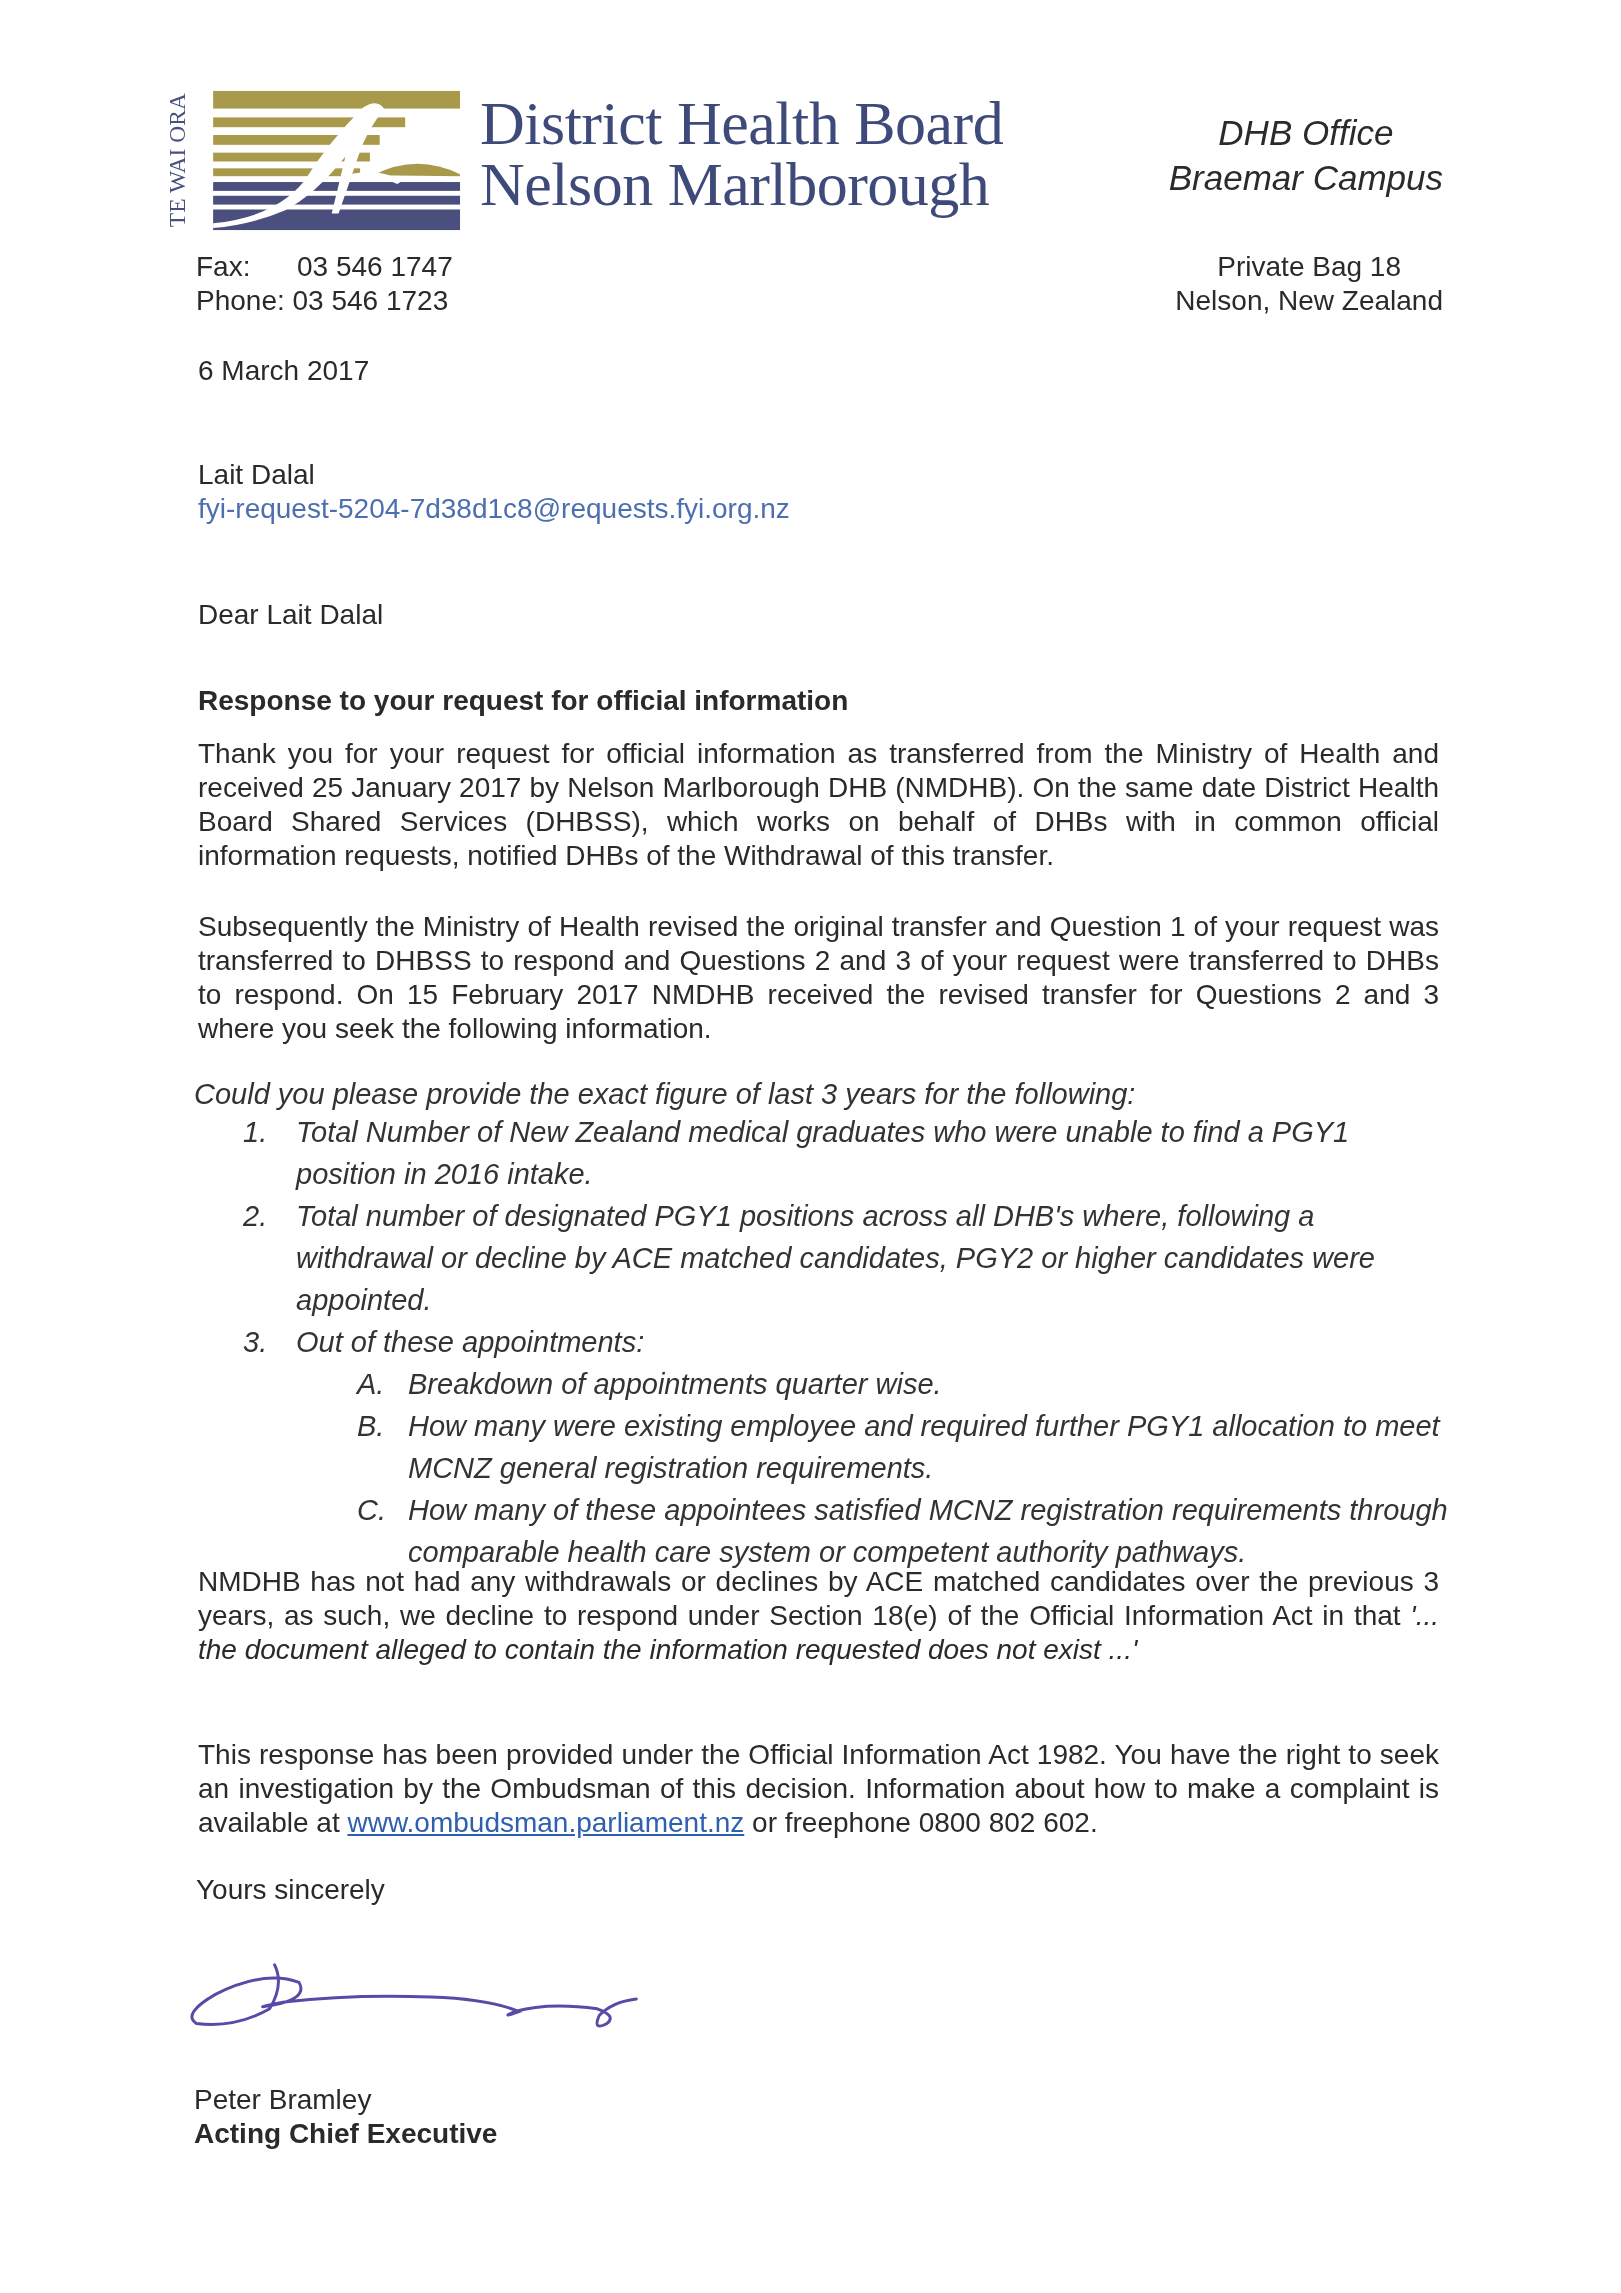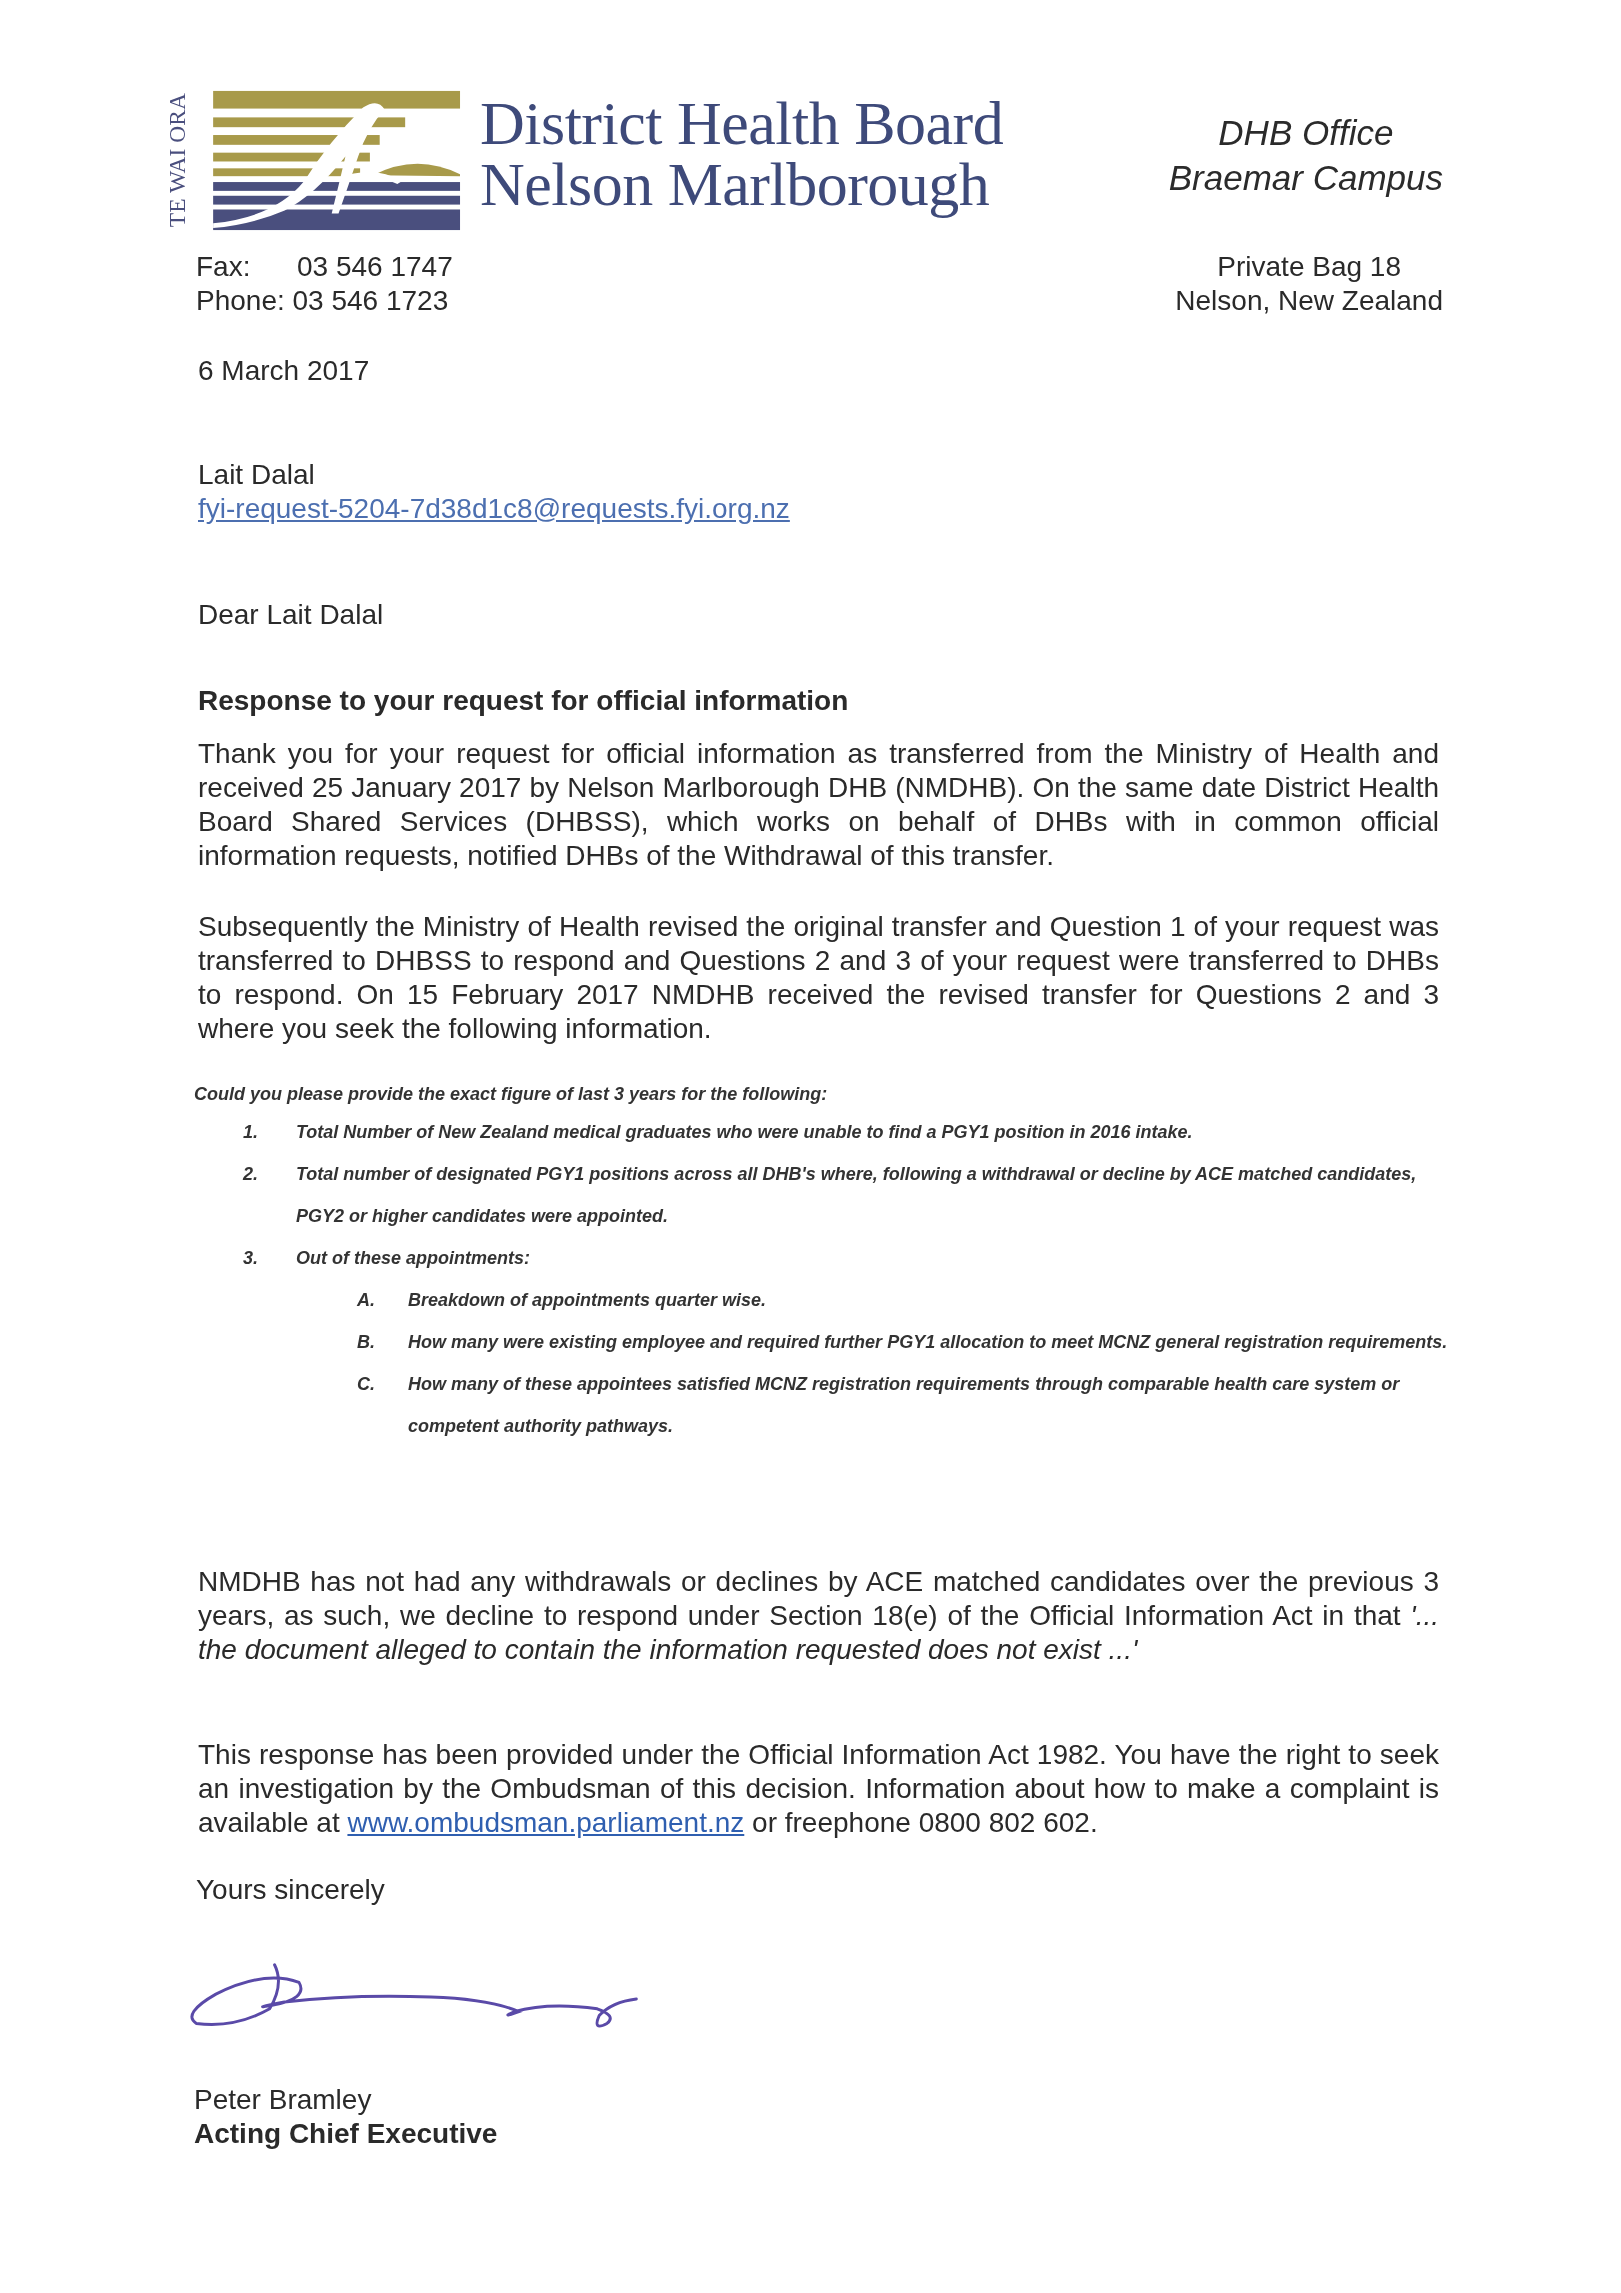--- a/index.html
+++ b/index.html
@@ -9,28 +9,28 @@
   .logo-box { left: 167px; top: 88px; width: 299px; height: 145px; }
   .org-name { left: 480px; top: 93px; font-family: "Liberation Serif", serif; color: #3e4a7a;
               font-size: 62px; line-height: 61px; letter-spacing: -0.5px; }
   .office { right: 178px; top: 110px; text-align: center; font-weight: normal; font-style: italic;
             font-size: 35px; line-height: 45px; color: #2b2b2b; }
   .contact { left: 196px; top: 250px; font-size: 28px; line-height: 34px; }
   .contact .lbl { display: inline-block; width: 101px; }
   .address { right: 178px; top: 250px; text-align: center; font-size: 28px; line-height: 34px; }
   .date { left: 198px; top: 355px; font-size: 28px; }
   .recipient { left: 198px; top: 458px; font-size: 28px; line-height: 34px; }
-  .email { color: #4c6fb0; text-decoration: underline; }
+  .email { color: #4c6fb0; }
   .body { left: 198px; width: 1241px; font-size: 28px; line-height: 34px; text-align: justify; }
   .salutation { top: 598px; }
   .subject { top: 667px; font-weight: bold; margin-top: 17px; }
   .p1 { top: 737px; }
   .p2 { top: 910px; }
-  .req { left: 194px; top: 1078px; width: 1255px; font-style: italic; font-weight: bold;
-         font-family: "Liberation Sans Narrow", "Liberation Sans", sans-serif; font-size: 18px; color: #333; }
+  .req { left: 194px; top: 1078px; width: 1255px; font-style: italic; font-weight: normal;
+         font-family: "Liberation Sans Narrow", "Liberation Sans", sans-serif; font-size: 29px; color: #333; }
   .req .intro { line-height: 33px; }
   .req ol { margin: 0; padding: 0; list-style: none; }
   .req li { position: relative; line-height: 42px; }
   .req .num { position: absolute; left: 49px; }
   .req .txt { display: block; padding-left: 102px; }
   .req .sub li .num { left: 163px; }
   .req .sub li .txt { padding-left: 214px; }
   .p3 { top: 1565px; }
   .p4 { top: 1738px; }
   .link { color: #2f5fb0; text-decoration: underline; margin-top: 28px; }

